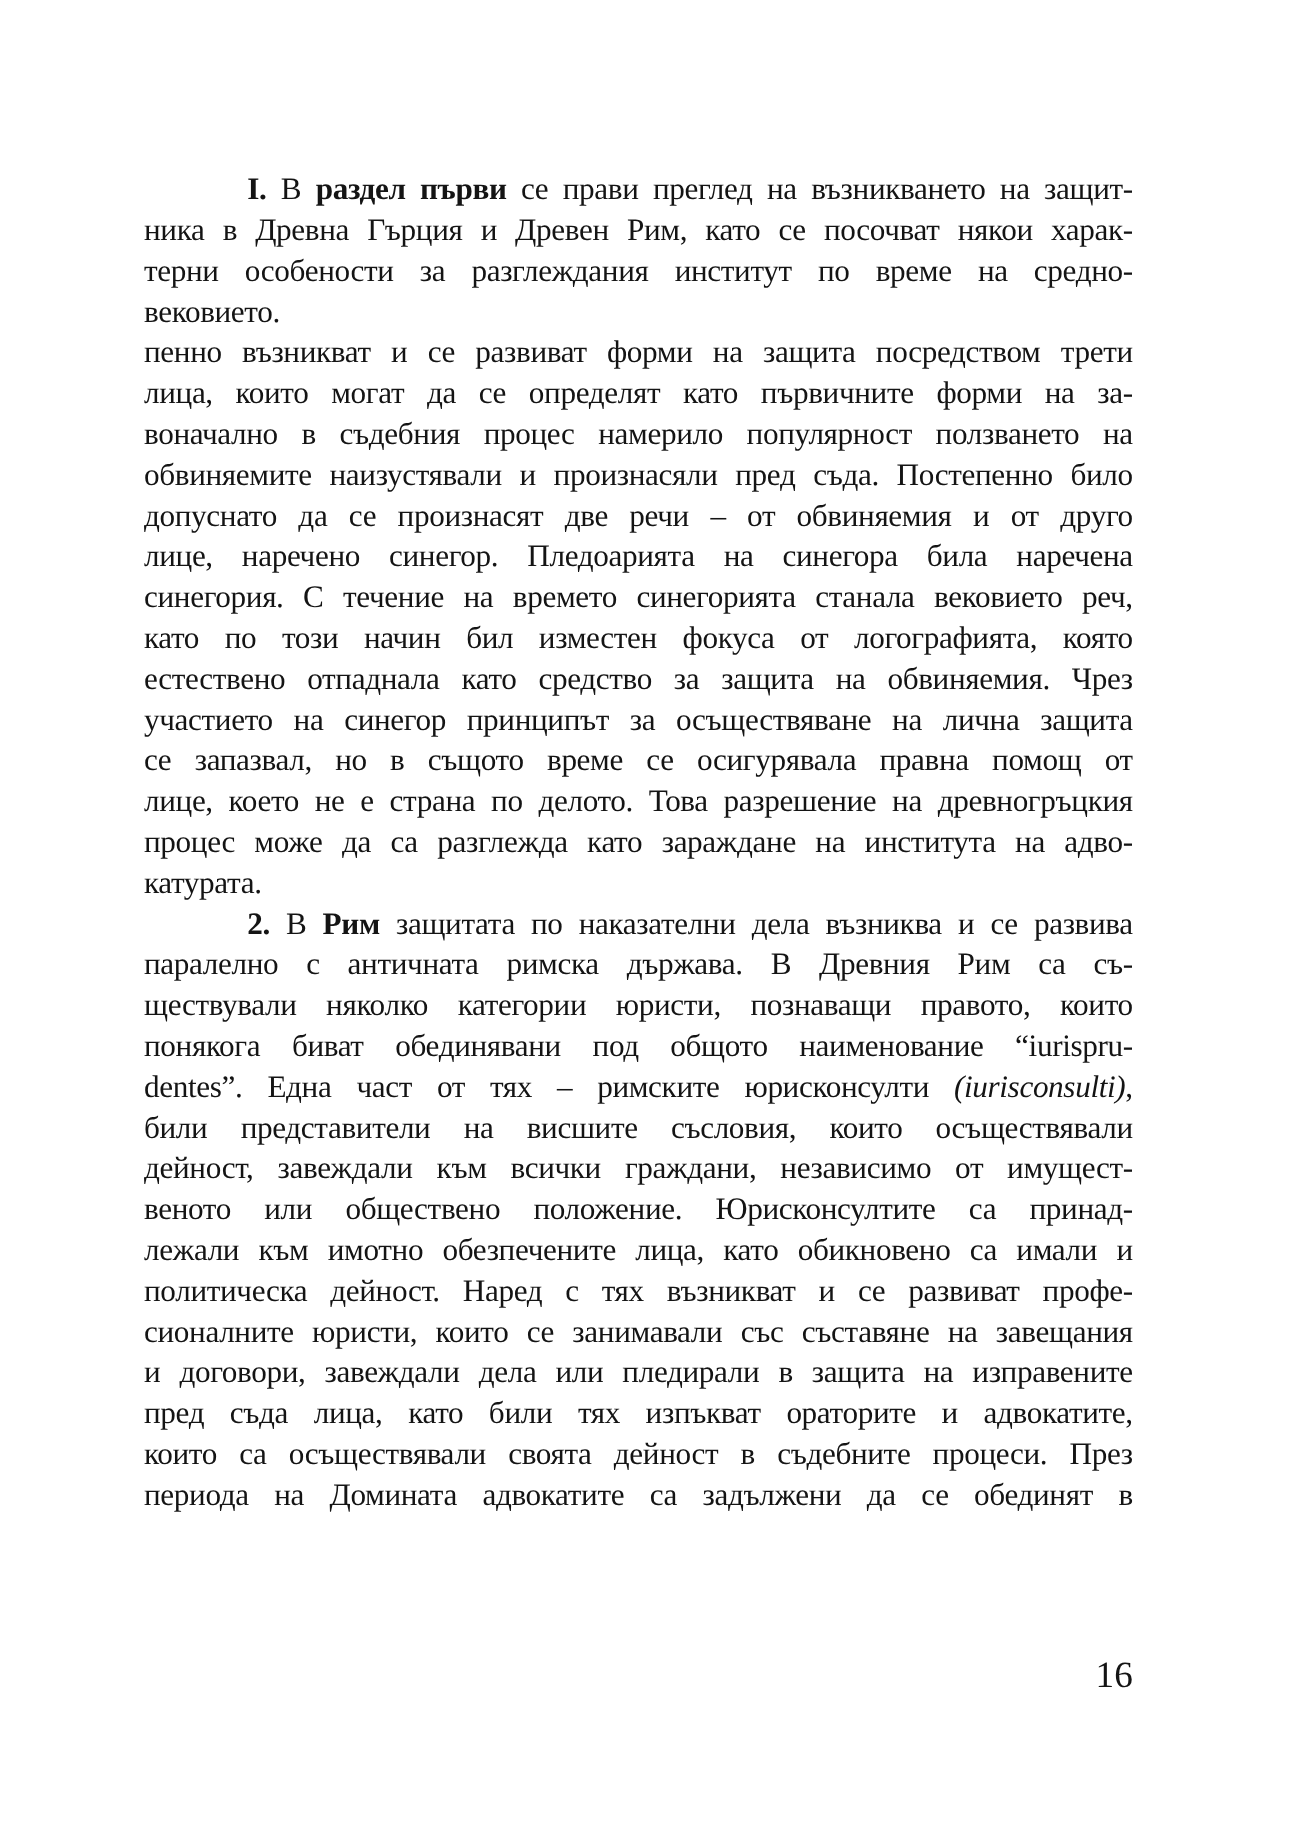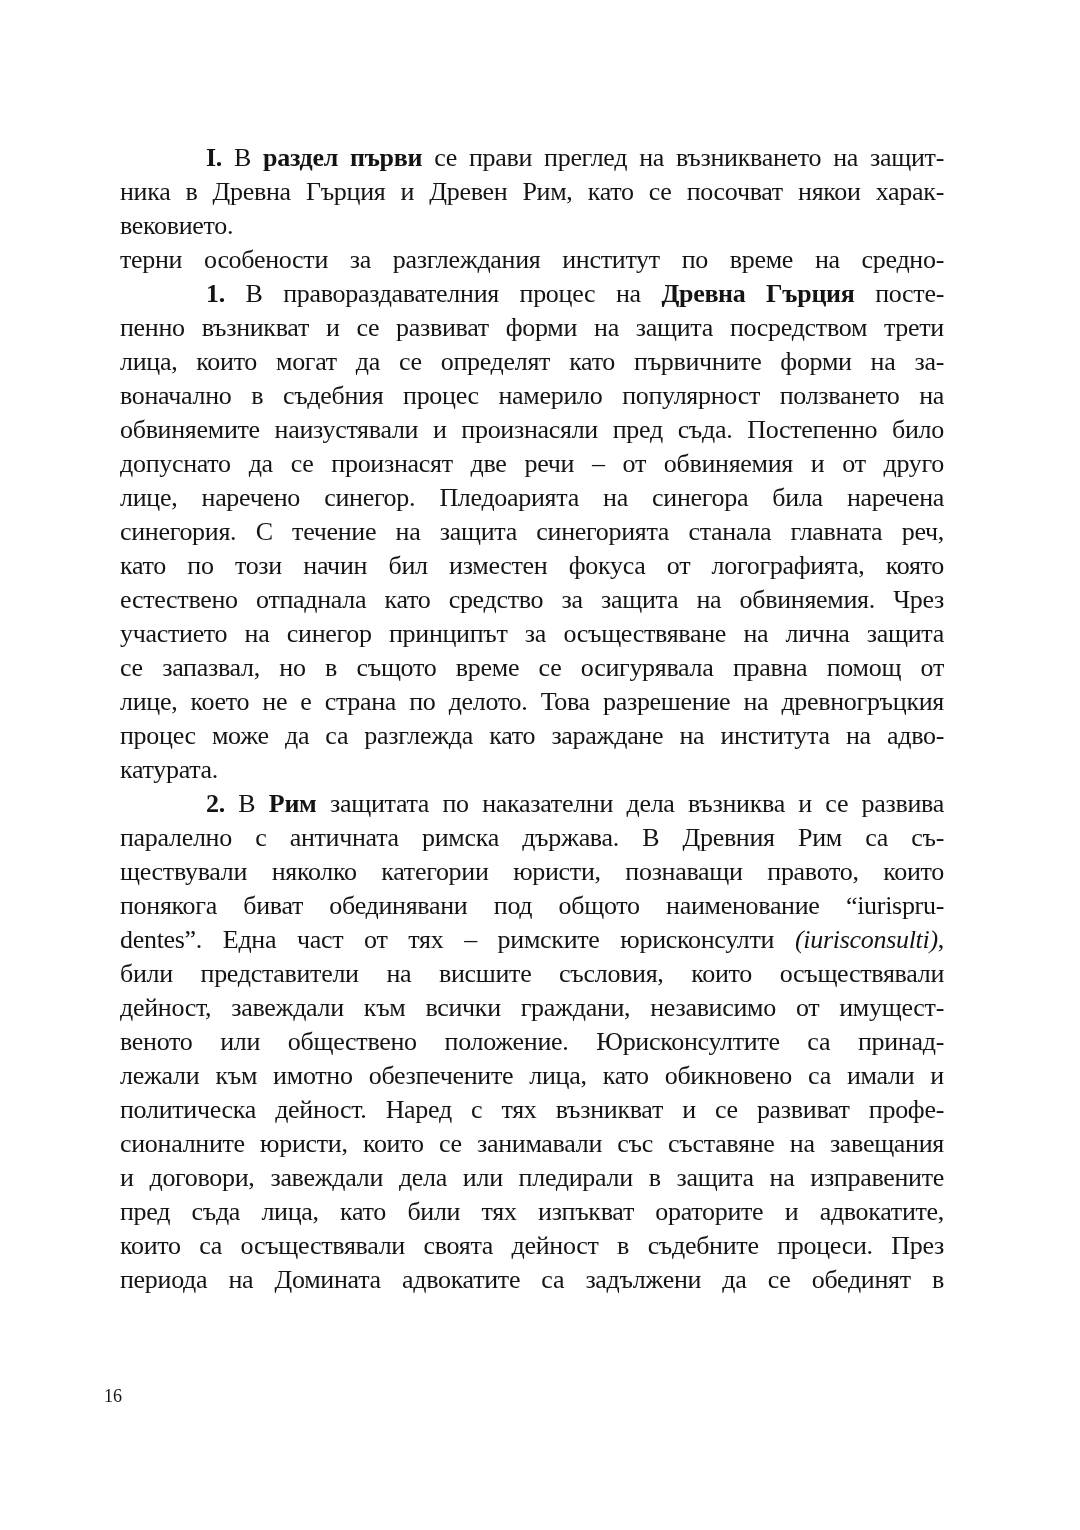--- a/index.html
+++ b/index.html
@@ -40,44 +40,43 @@
     text-align-last: left;
   }
   .line.indent {
     padding-left: 86px;
   }
   .seg-bold { font-weight: bold; }
   .seg-italic { font-style: italic; }
   .page-number {
     position: absolute;
     top: 1379px;
-    left: 104px;
+    left: 120px;
     width: 824px;
-    text-align: left;
-    font-size: 18px;
+    text-align: right;
+    font-size: 31px;
     line-height: 34px;
   }
 </style>
 </head>
 <body>
 
 <div class="page">
   <div class="text-block" id="text-block">
       <div class="line indent"><span class="seg-bold ">I.</span><span class=""> В </span><span class="seg-bold ">раздел първи</span><span class=""> се прави преглед на възникването на защит-</span></div>
       <div class="line"><span class="">ника в Древна Гърция и Древен Рим, като се посочват някои харак-</span></div>
+      <div class="line"><span class="">терни особености за разглеждания институт по време на средно-</span></div>
       <div class="line end"><span class="">вековието.</span></div>
-      <div class="line"><span class="">терни особености за разглеждания институт по време на средно-</span></div>
-      <div class="line indent"><span class="seg-bold ">1.</span><span class=""> В правораздавателния процес на </span><span class="seg-bold ">Древна Гърция</span><span class=""> посте-</span></div>
       <div class="line"><span class="">пенно възникват и се развиват форми на защита посредством трети</span></div>
       <div class="line"><span class="">лица, които могат да се определят като първичните форми на за-</span></div>
       <div class="line"><span class="">воначално в съдебния процес намерило популярност ползването на</span></div>
       <div class="line"><span class="">обвиняемите наизустявали и произнасяли пред съда. Постепенно било</span></div>
       <div class="line"><span class="">допуснато да се произнасят две речи – от обвиняемия и от друго</span></div>
       <div class="line"><span class="">лице, наречено синегор. Пледоарията на синегора била наречена</span></div>
-      <div class="line"><span class="">синегория. С течение на защита синегорията станала главната реч,</span></div>
+      <div class="line"><span class="">синегория. С течение на времето синегорията станала вековието реч,</span></div>
       <div class="line"><span class="">като по този начин бил изместен фокуса от логографията, която</span></div>
       <div class="line"><span class="">естествено отпаднала като средство за защита на обвиняемия. Чрез</span></div>
       <div class="line"><span class="">участието на синегор принципът за осъществяване на лична защита</span></div>
       <div class="line"><span class="">се запазвал, но в същото време се осигурявала правна помощ от</span></div>
       <div class="line"><span class="">лице, което не е страна по делото. Това разрешение на древногръцкия</span></div>
       <div class="line"><span class="">процес може да са разглежда като зараждане на института на адво-</span></div>
       <div class="line end"><span class="">катурата.</span></div>
       <div class="line indent"><span class="seg-bold ">2.</span><span class=""> В </span><span class="seg-bold ">Рим</span><span class=""> защитата по наказателни дела възниква и се развива</span></div>
       <div class="line"><span class="">паралелно с античната римска държава. В Древния Рим са съ-</span></div>
       <div class="line"><span class="">ществували няколко категории юристи, познаващи правото, които</span></div>

